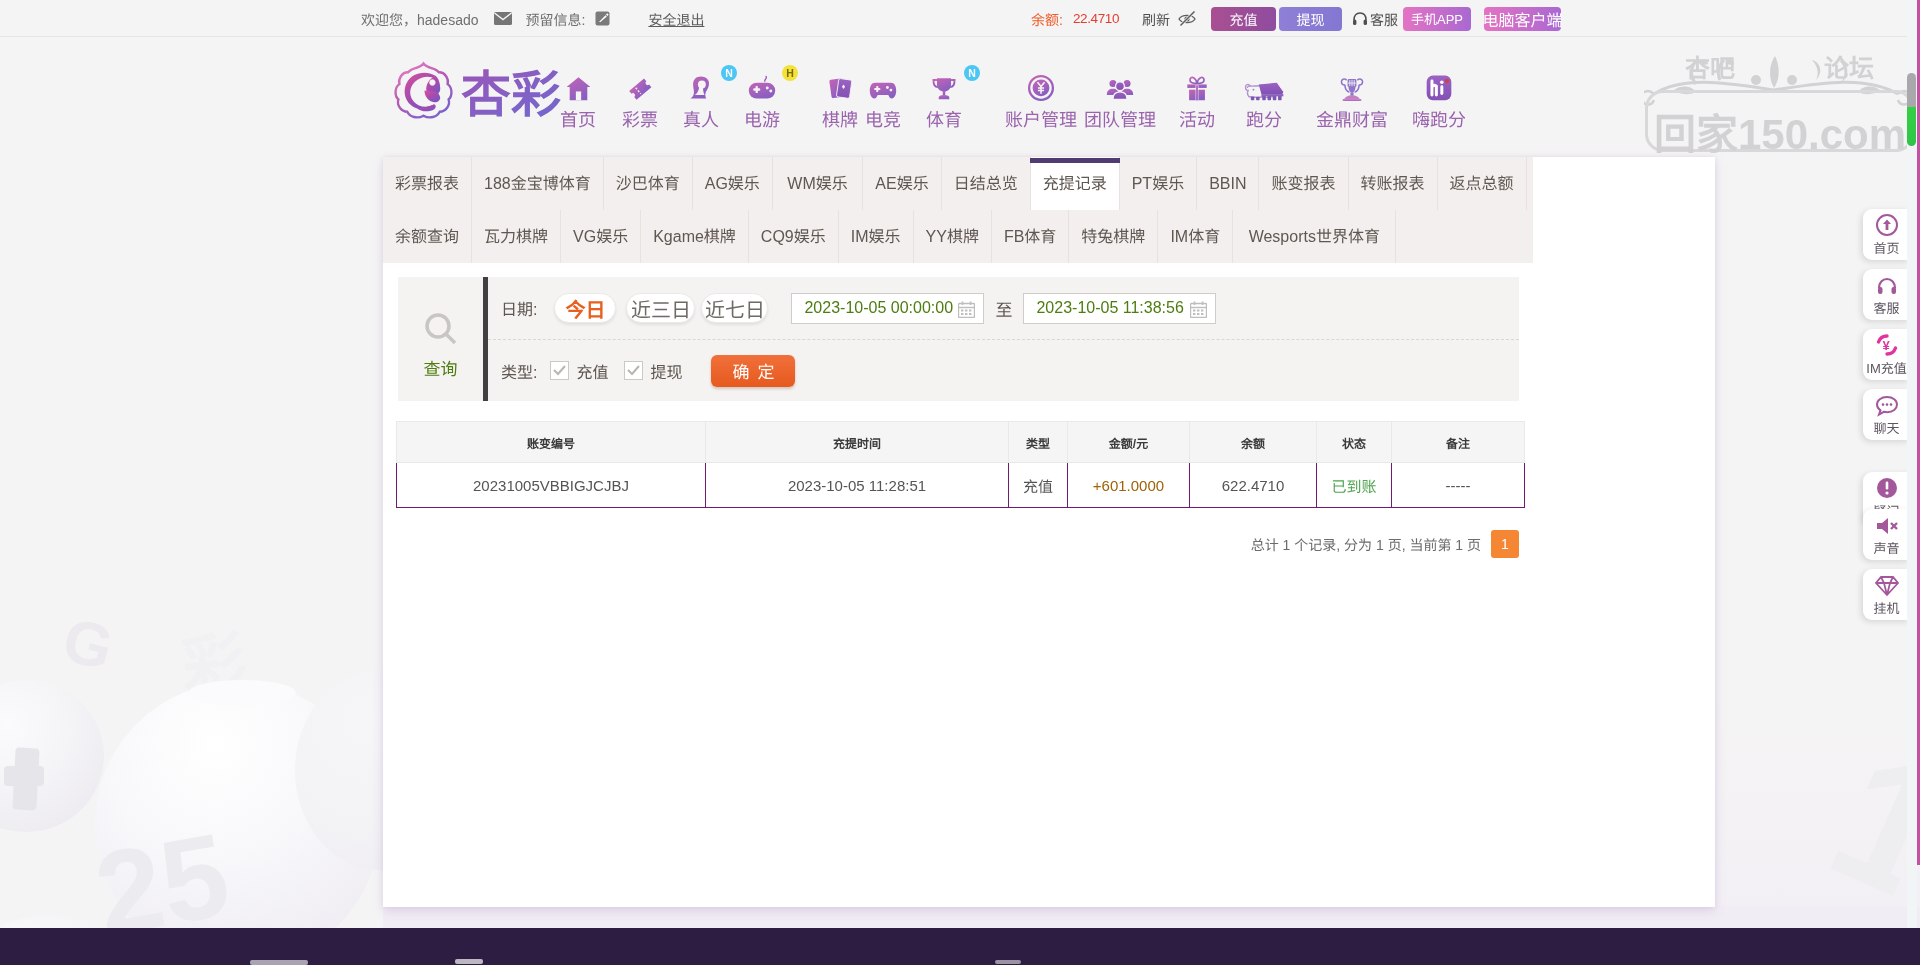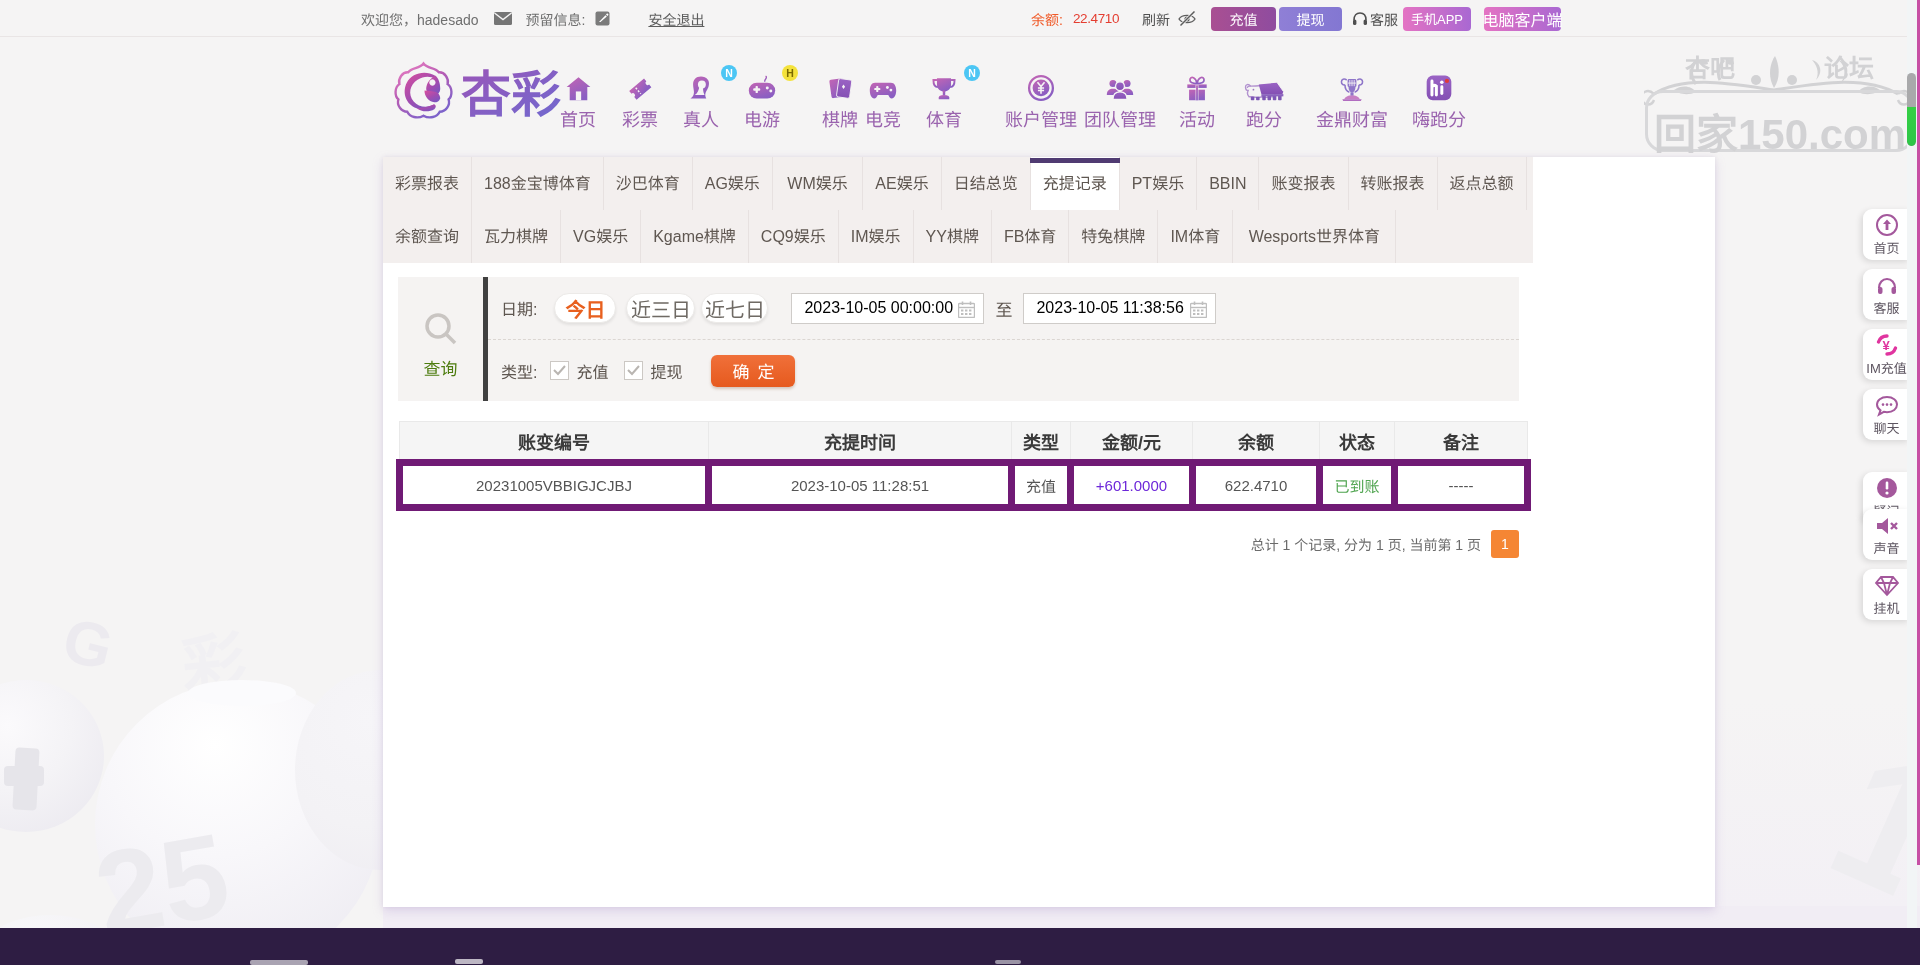--- a/index.html
+++ b/index.html
@@ -40,29 +40,29 @@
 .tfill { flex:1; background:#f3efee; }
 
 
 #filter { position:absolute; left:15px; top:120px; width:1121px; height:124px; background:#f5f3f2; }
 #fleft { position:absolute; left:0; top:0; width:90px; height:124px; border-right:5px solid #404040; color:#4d7c0f; text-align:center; }
 #frow1 { position:absolute; left:90px; top:0; width:1031px; height:63px; border-bottom:1px dashed #dbd6d2; display:flex; align-items:center; }
 #frow2 { position:absolute; left:90px; top:63px; width:1031px; height:61px; display:flex; align-items:center; }
 .flabel { color:#5e5650; font-size:16px; margin-left:13px; }
 .pill { height:30px; border-radius:16px; background:#fff; border:1px solid #eceae8; box-shadow:0 2px 3px rgba(0,0,0,.08); display:inline-flex; align-items:center; justify-content:center; font-size:20px; color:#6f6a64; white-space:nowrap; }
 .pill.on { color:#e8601f; font-weight:bold; }
-.dinput { height:31px; width:193px; background:#fff; border:1px solid #cfccc9; display:flex; align-items:center; font-size:16px; color:#000000; padding-left:12px; position:relative; }
+.dinput { height:31px; width:193px; background:#fff; border:1px solid #cfccc9; display:flex; align-items:center; font-size:16px; color:#4d7c0f; padding-left:12px; position:relative; }
 .cal { position:absolute; right:8px; top:7px; opacity:.55; }
 .ckb { width:19px; height:19px; background:#fff; border:1px solid #ccc8c4; display:inline-flex; align-items:center; justify-content:center; }
 #btn-ok { width:84px; height:32px; background:linear-gradient(180deg,#f0703a,#e65a1e); box-shadow:0 2px 3px rgba(120,60,20,.25); border-radius:6px; color:#fff; font-size:17px; display:flex; align-items:center; justify-content:center; letter-spacing:8px; padding-left:8px; }
 
 
 #tbl { position:absolute; left:13px; top:264px; width:1128px; border-collapse:collapse; table-layout:fixed; }
-#tbl th { background:#f5f5f5; font-size:18px; color:#3b3b3b; height:41px; border:1px solid #e9e9e9; font-weight:bold; }
-#tbl td { background:#fff; font-size:15px; color:#555; height:45px; text-align:center; border:7px solid #701a75; }
+#tbl th { background:#f5f5f5; font-size:12px; color:#3b3b3b; height:41px; border:1px solid #e9e9e9; font-weight:bold; }
+#tbl td { background:#fff; font-size:15px; color:#555; height:45px; text-align:center; border:1px solid #701a75; }
 #pgn { position:absolute; left:13px; top:373px; padding-right:5px; width:1128px; height:28px; display:flex; align-items:center; justify-content:flex-end; font-size:14px; color:#6b6b6b; }
 #pgn .pg1 { width:28px; height:28px; background:#f58634; color:#fff; border-radius:3px; display:flex; align-items:center; justify-content:center; margin-left:10px; font-size:14px; }
 
 
 .scard { position:absolute; left:1863px; width:47px; height:51px; background:#fff; border-radius:9px 0 0 9px; box-shadow:-2px 2px 6px rgba(0,0,0,.12); text-align:center; color:#5d5560; font-size:13px; }
 .scard .sic { height:28px; display:flex; align-items:flex-end; justify-content:center; }
 .scard .slb { margin-top:1px; }
 
 
 #pinkline { position:absolute; right:0; top:0; width:3px; height:865px; background:#c750a5; }
@@ -494,21 +494,21 @@
           <th>类型</th>
           <th>金额/元</th>
           <th>余额</th>
           <th>状态</th>
           <th>备注</th>
         </tr>
     <tr>
           <td>20231005VBBIGJCJBJ</td>
           <td>2023-10-05 11:28:51</td>
           <td>充值</td>
-          <td style="color:#6d28d9;">+601.0000</td>
+          <td style="color:#a16207;">+601.0000</td>
           <td>622.4710</td>
           <td style="color:#51a551;">已到账</td>
           <td>-----</td>
         </tr>
   </tbody>
     </table>
   <div id="pgn">
     <span>总计 1 个记录, 分为 1 页, 当前第 1 页</span>
     <span class="pg1">1</span>
   </div>

